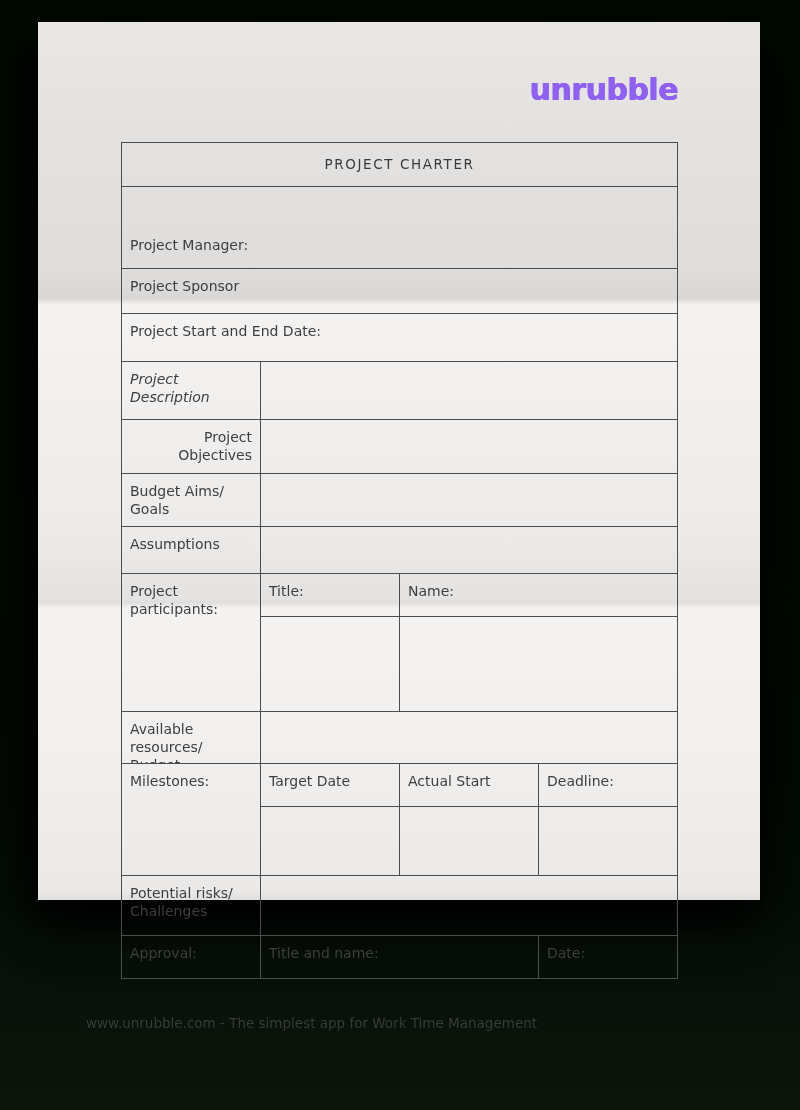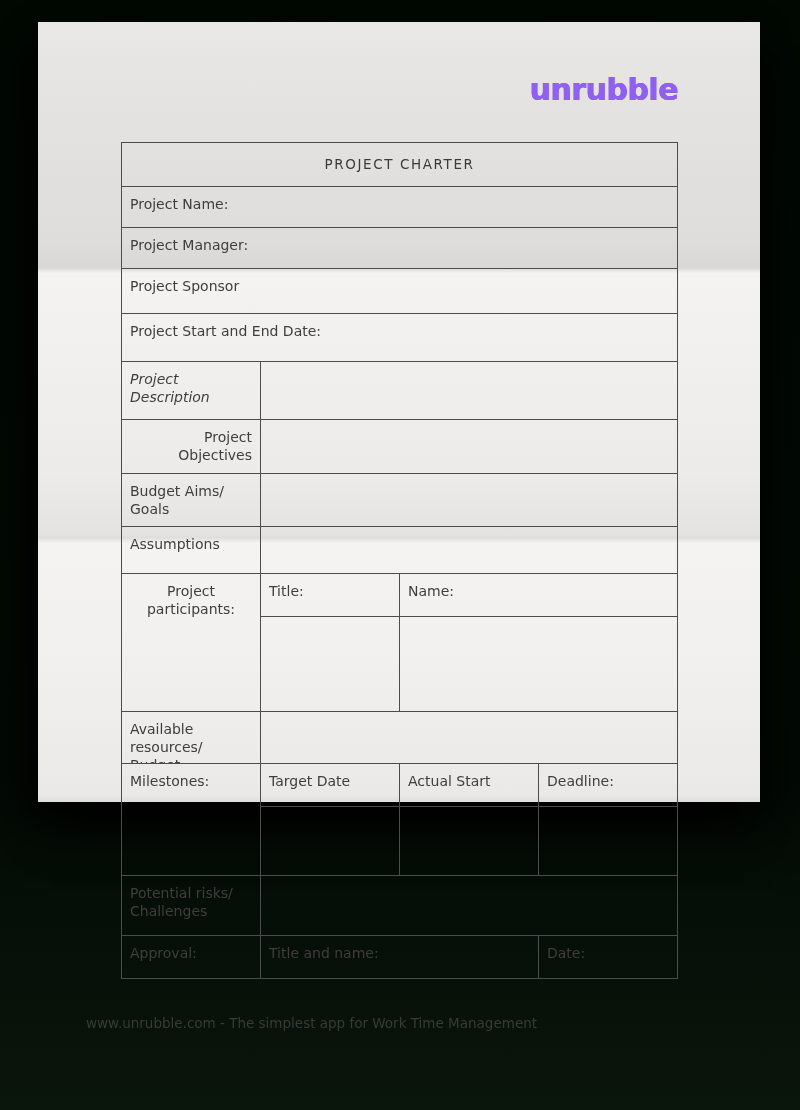--- a/index.html
+++ b/index.html
@@ -14,21 +14,21 @@
     position: relative;
     background: linear-gradient(180deg, #020903 0%, #030b04 55%, #07120815 70%, #0a150b 100%), #030a04;
     background-color: #030a04;
   }
   
   .paper {
     position: absolute;
     left: 38px;
     top: 22px;
     width: 722px;
-    height: 780px;
+    height: 878px;
     background: linear-gradient(180deg,
       #e9e8e7 0%,
       #e4e3e2 10%,
       #dedddc 28%,
       #d9d8d7 31.5%,
       #f4f3f2 32.2%,
       #f0efee 45%,
       #ecebea 58%,
       #e4e3e2 65.7%,
       #dfdedd 66.1%,
@@ -111,38 +111,37 @@
 <div class="edge-artifact" style="left:733px; top:17px; width:27px;"></div>
 
 <div class="paper">
 
   <div class="logo">unrubble</div>
 
   <div class="charter-table">
 
     <div class="cell title-cell nr" style="grid-column:1/5; grid-row:1;">PROJECT CHARTER</div>
 
-    <div class="cell nr" style="grid-column:1/5; grid-row:2;">Project Name:</div>
     <div class="cell nr" style="grid-column:1/5; grid-row:3;">Project Manager:</div>
     <div class="cell nr" style="grid-column:1/5; grid-row:4;">Project Sponsor</div>
     <div class="cell nr" style="grid-column:1/5; grid-row:5;">Project Start and End Date:</div>
 
     <div class="cell" style="grid-column:1; grid-row:6;font-style:italic;">Project Description</div>
     <div class="cell nr" style="grid-column:2/5; grid-row:6;"></div>
 
     <div class="cell" style="grid-column:1; grid-row:7;text-align:right;">Project Objectives</div>
     <div class="cell nr" style="grid-column:2/5; grid-row:7;"></div>
 
     <div class="cell" style="grid-column:1; grid-row:8;">Budget Aims/ Goals</div>
     <div class="cell nr" style="grid-column:2/5; grid-row:8;"></div>
 
     <div class="cell" style="grid-column:1; grid-row:9;">Assumptions</div>
     <div class="cell nr" style="grid-column:2/5; grid-row:9;"></div>
 
-    <div class="cell" style="grid-column:1; grid-row:10/12;text-align:center;">Project participants:</div>
+    <div class="cell" style="grid-column:1; grid-row:10/12;">Project participants:</div>
     <div class="cell" style="grid-column:2; grid-row:10;">Title:</div>
     <div class="cell nr" style="grid-column:3/5; grid-row:10;">Name:</div>
     <div class="cell" style="grid-column:2; grid-row:11;"></div>
     <div class="cell nr" style="grid-column:3/5; grid-row:11;"></div>
 
     <div class="cell" style="grid-column:1; grid-row:12;">Available resources/ Budget</div>
     <div class="cell nr" style="grid-column:2/5; grid-row:12;"></div>
 
     <div class="cell" style="grid-column:1; grid-row:13/15;">Milestones:</div>
     <div class="cell" style="grid-column:2; grid-row:13;">Target Date</div>

